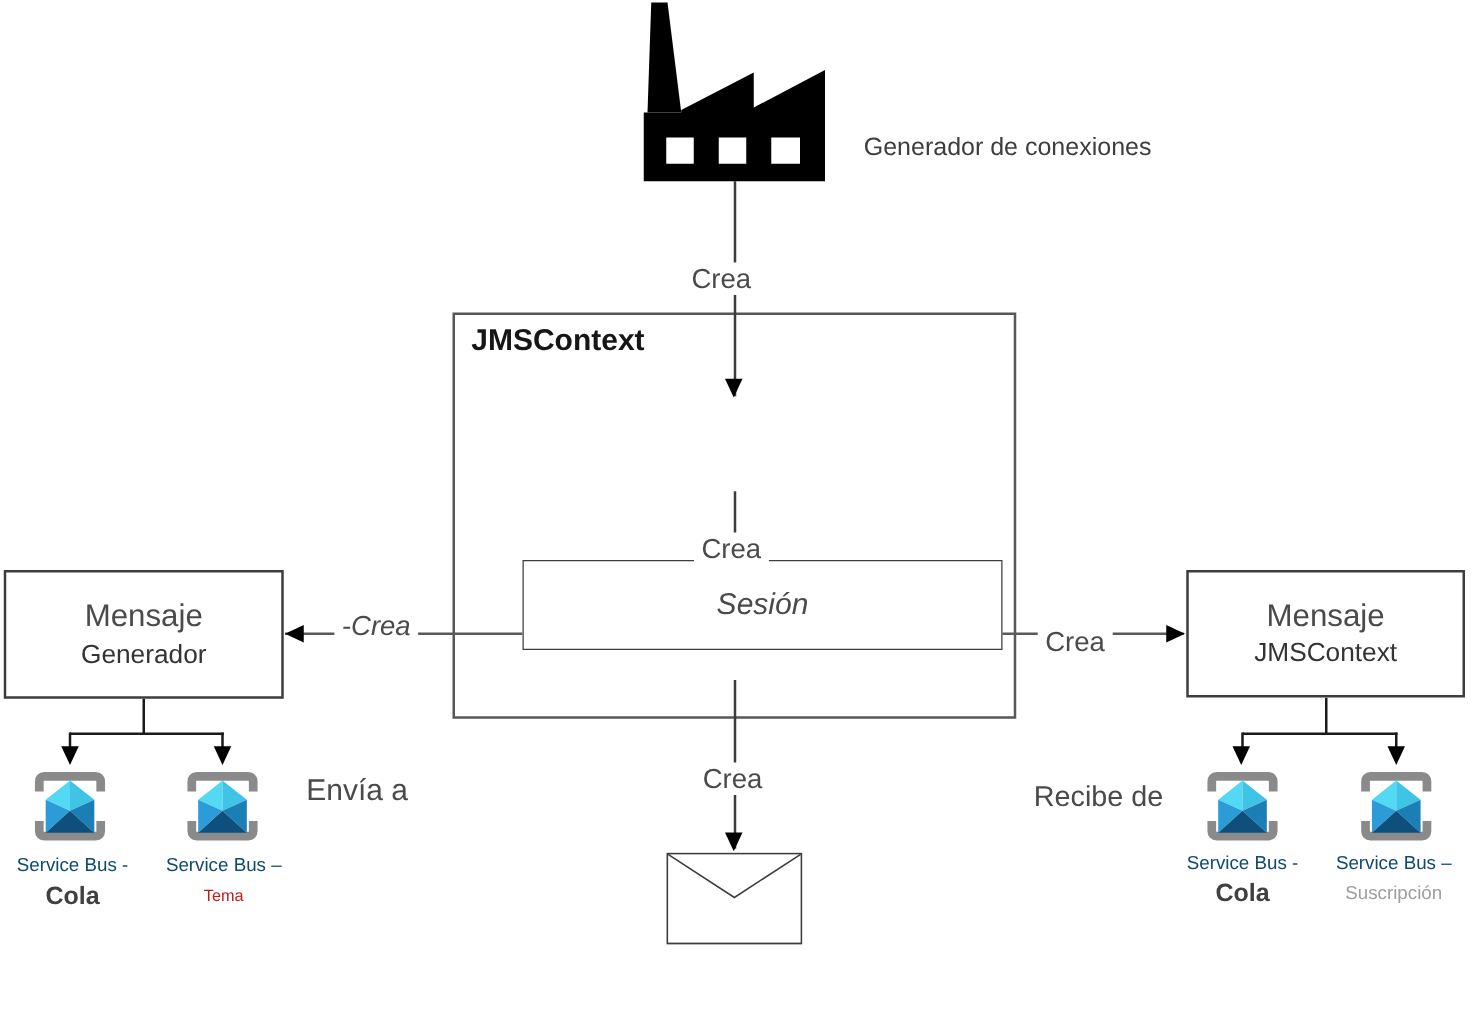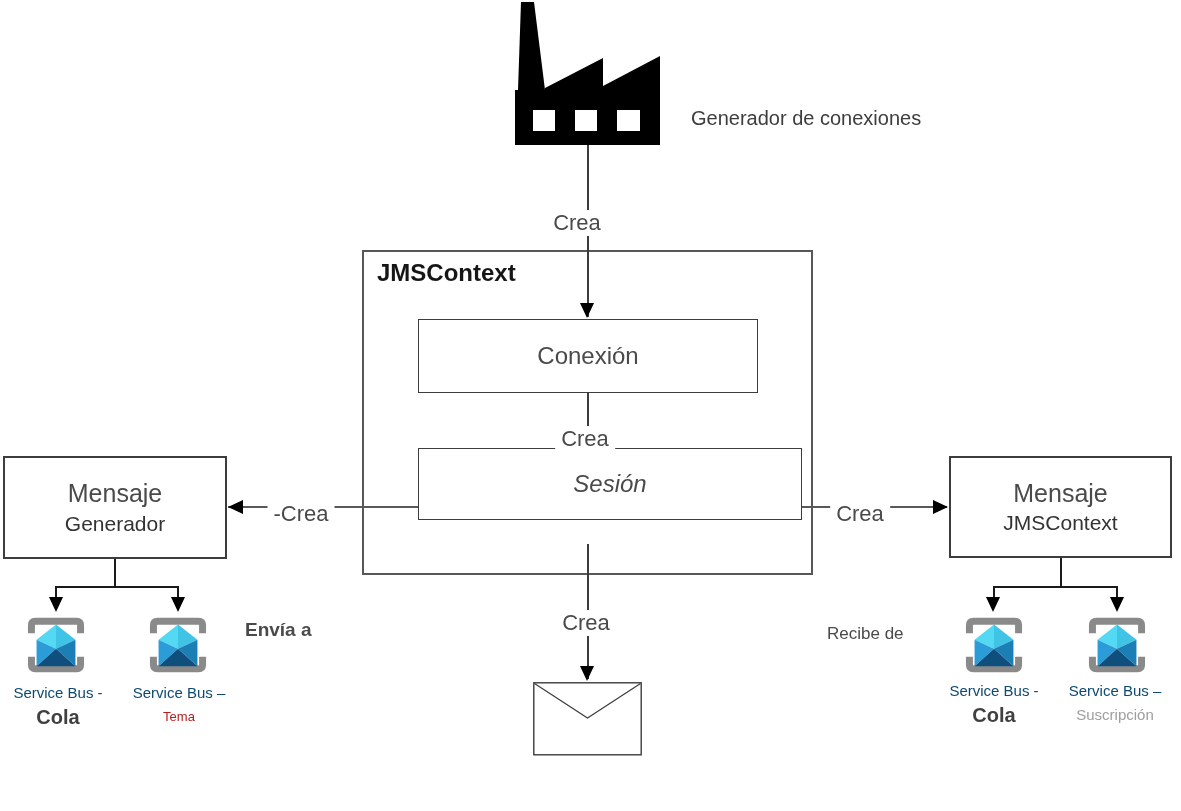--- a/index.html
+++ b/index.html
@@ -80,45 +80,42 @@
 
   <svg class="abs" style="left:513px;top:0;" width="150" height="147" viewBox="0 0 150 147">
     <polygon points="8,2 21,2 32,90 5,90" fill="#000"></polygon>
     <path d="M2 145 L2 90 L32 90 L32 88 L90 58 L90 86 L147 56 L147 145 Z" fill="#000"></path>
     <rect x="20" y="110" width="22" height="21" fill="#fff"></rect>
     <rect x="62" y="110" width="22" height="21" fill="#fff"></rect>
     <rect x="104" y="110" width="23" height="21" fill="#fff"></rect>
   </svg>
   <div class="side-label" style="left:691px;top:67px;font-size:20px;color:#3d3d3d;">Generador de conexiones</div>
 
-  <div class="node" style="left:418px;top:319px;width:340px;height:74px;border-width:1.7px;">
-    <div class="inner-label">Conexión</div>
-  </div>
 
   <div class="node" style="left:418px;top:448px;width:384px;height:72px;border-width:1.7px;font-style:italic;">
     <div class="inner-label">Sesión</div>
   </div>
 
   <div class="node" style="left:3px;top:456px;width:224px;height:103px;">
     <div class="node-title">Mensaje</div>
     <div class="node-sub">Generador</div>
   </div>
 
   <div class="node" style="left:949px;top:456px;width:223px;height:102px;">
     <div class="node-title">Mensaje</div>
     <div class="node-sub">JMSContext</div>
   </div>
 
   <div class="edge-label" style="left:577px;top:223px;">Crea</div>
   <div class="edge-label" style="left:585px;top:439px;">Crea</div>
   <div class="edge-label" style="left:586px;top:623px;">Crea</div>
-  <div class="edge-label" style="left:301px;top:514px;">-Crea</div>
+  <div class="edge-label" style="left:301px;top:501px;font-style:italic;">-Crea</div>
   <div class="edge-label" style="left:860px;top:514px;">Crea</div>
-  <div class="side-label" style="left:245px;top:579px;font-size:19px;font-weight:bold;">Envía a</div>
-  <div class="side-label" style="left:827px;top:584px;font-size:17px;">Recibe de</div>
+  <div class="side-label" style="left:245px;top:579px;font-size:24px;">Envía a</div>
+  <div class="side-label" style="left:827px;top:584px;font-size:23px;">Recibe de</div>
 
   <svg class="abs" style="left:533px;top:682px;" width="109" height="74" viewBox="0 0 109 74">
     <rect x="0.8" y="0.8" width="107.4" height="72" fill="#fff" stroke="#3d3d3d" stroke-width="1.4"></rect>
     <polyline points="1.5,1.5 54.5,36 107.5,1.5" fill="none" stroke="#3d3d3d" stroke-width="1.2"></polyline>
   </svg>
   <div class="side-label" style="left:526px;top:768px;width:120px;text-align:center;font-size:24px;">Mensaje</div>
 
   <svg class="abs" style="left:23px;top:612px;" width="66" height="66" viewBox="0 0 18 18">
     <path d="M2.3 5.8 V3.6 Q2.3 2.5 3.4 2.5 H14.6 Q15.7 2.5 15.7 3.6 V5.8" fill="none" stroke="#8a8a8a" stroke-width="1.9"></path>
     <path d="M2.3 12.2 V14.4 Q2.3 15.5 3.4 15.5 H14.6 Q15.7 15.5 15.7 14.4 V12.2" fill="none" stroke="#8a8a8a" stroke-width="1.9"></path>

